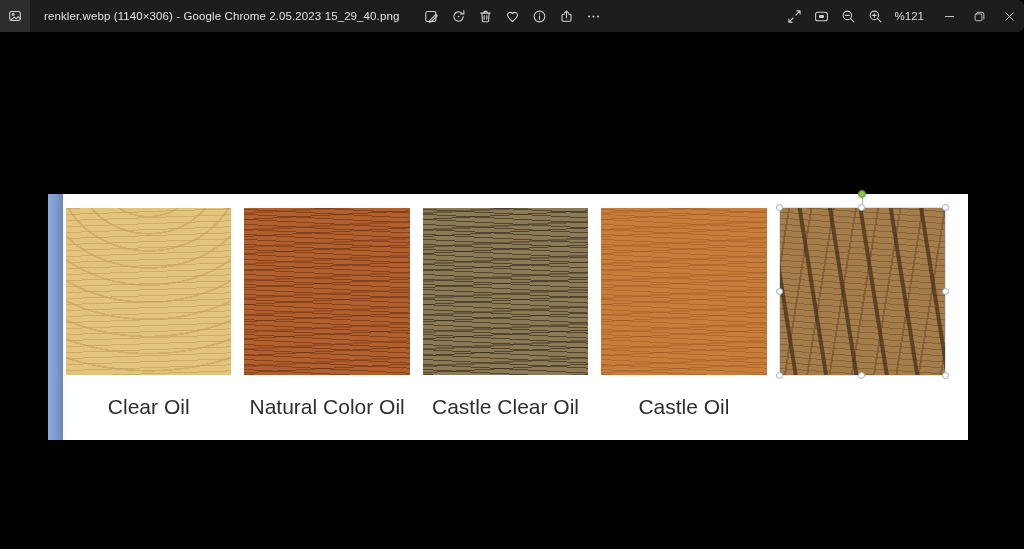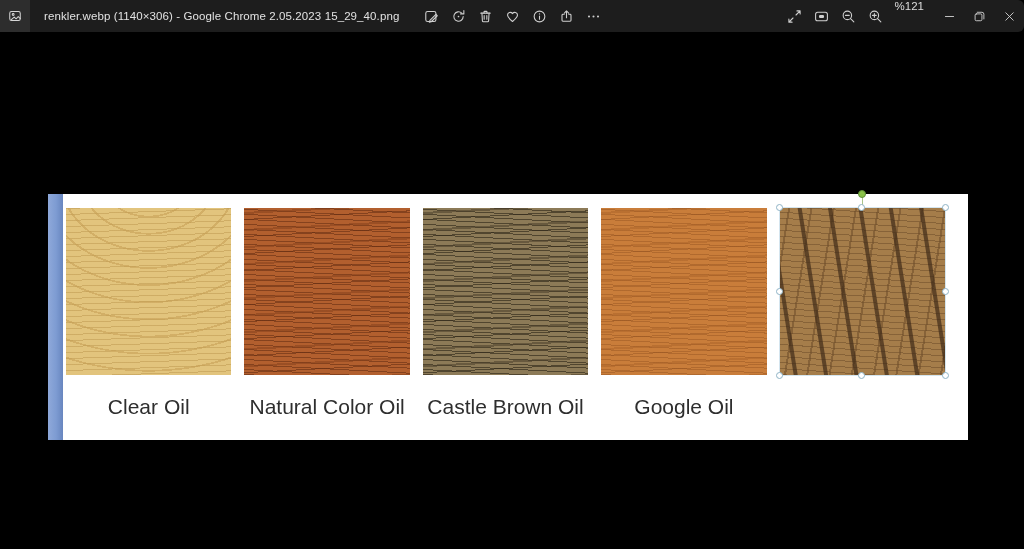--- a/index.html
+++ b/index.html
@@ -18,21 +18,21 @@
     display:flex;align-items:center;justify-content:center;padding:0;cursor:pointer;
   }
   .tb-filename{
     margin-left:14px;font-size:11.5px;color:#e2e2e2;letter-spacing:.1px;white-space:nowrap;
   }
   .tb-center{
     position:absolute;left:50%;transform:translateX(-50%);
     display:flex;align-items:center;gap:5px;height:32px;
   }
   .tb-right{
-    position:absolute;right:0;top:0;display:flex;height:32px;
+    position:absolute;right:0;top:0;display:flex;align-items:center;height:32px;
   }
   .view-group{display:flex;align-items:center;gap:5px;}
   .tbtn,.vbtn{
     width:22px;height:28px;border:none;background:transparent;padding:0;
     display:flex;align-items:center;justify-content:center;cursor:pointer;border-radius:4px;
   }
   .wbtn{
     width:30px;height:32px;border:none;background:transparent;padding:0;
     display:flex;align-items:center;justify-content:center;cursor:pointer;
   }
@@ -236,28 +236,28 @@
     <div class="swatch" style="background: repeating-linear-gradient(177deg, transparent 0px, transparent 4px, rgba(130, 62, 26, 0.5) 4px, rgba(130, 62, 26, 0.5) 6px, transparent 6px, transparent 11px, rgba(96, 42, 16, 0.55) 11px, rgba(96, 42, 16, 0.55) 12px, transparent 12px, transparent 17px), repeating-linear-gradient(3deg, rgba(96, 42, 16, 0.55) 0px, rgba(96, 42, 16, 0.55) 1px, transparent 1px, transparent 5px), linear-gradient(rgb(178, 95, 46), rgb(178, 95, 46));">
       
     </div>
     <div class="label">Natural Color Oil</div>
   </div>
 
   <div class="col">
     <div class="swatch" style="background: repeating-linear-gradient(177deg, transparent 0px, transparent 4px, rgba(74, 62, 42, 0.55) 4px, rgba(74, 62, 42, 0.55) 6px, transparent 6px, transparent 11px, rgba(48, 40, 26, 0.65) 11px, rgba(48, 40, 26, 0.65) 12px, transparent 12px, transparent 17px), repeating-linear-gradient(3deg, rgba(48, 40, 26, 0.65) 0px, rgba(48, 40, 26, 0.65) 1px, transparent 1px, transparent 5px), linear-gradient(rgb(140, 122, 87), rgb(140, 122, 87));">
       
     </div>
-    <div class="label">Castle Brown Oil</div>
+    <div class="label">Castle Clear Oil</div>
   </div>
 
   <div class="col">
     <div class="swatch" style="background: repeating-linear-gradient(177deg, transparent 0px, transparent 4px, rgba(166, 95, 38, 0.45) 4px, rgba(166, 95, 38, 0.45) 6px, transparent 6px, transparent 11px, rgba(140, 76, 28, 0.4) 11px, rgba(140, 76, 28, 0.4) 12px, transparent 12px, transparent 17px), repeating-linear-gradient(3deg, rgba(140, 76, 28, 0.4) 0px, rgba(140, 76, 28, 0.4) 1px, transparent 1px, transparent 5px), linear-gradient(rgb(201, 125, 58), rgb(201, 125, 58));">
       
     </div>
-    <div class="label">Google Oil</div>
+    <div class="label">Castle Oil</div>
   </div>
 
   <div class="col selected">
     <div class="swatch" style="background: repeating-linear-gradient(81deg, transparent 0px, transparent 13px, rgba(64, 43, 24, 0.7) 14px, rgba(64, 43, 24, 0.7) 17px, transparent 18px, transparent 30px), repeating-linear-gradient(99deg, transparent 0px, transparent 8px, rgba(110, 77, 42, 0.55) 8px, rgba(110, 77, 42, 0.55) 10px, transparent 10px, transparent 22px), repeating-linear-gradient(4deg, rgba(110, 77, 42, 0.55) 0px, rgba(110, 77, 42, 0.55) 1px, transparent 1px, transparent 6px), linear-gradient(rgb(165, 125, 74), rgb(165, 125, 74));">
       <div class="sel">
         <span class="rot-stem"></span>
         <span class="rot"></span>
         <span class="h tl"></span>
         <span class="h tc"></span>
         <span class="h tr"></span>

